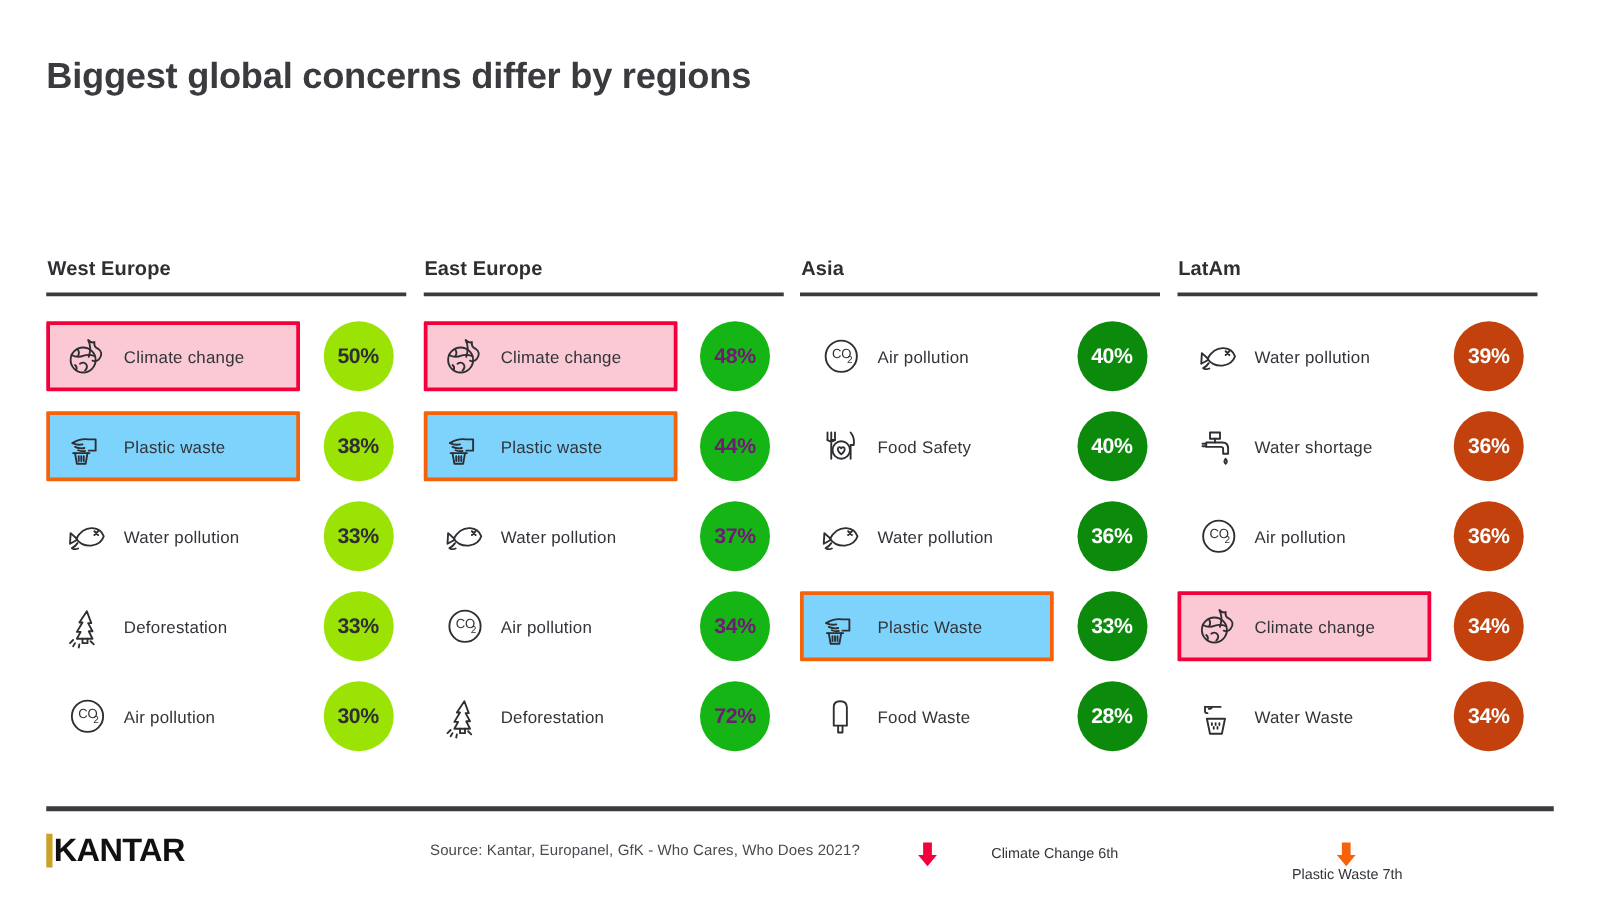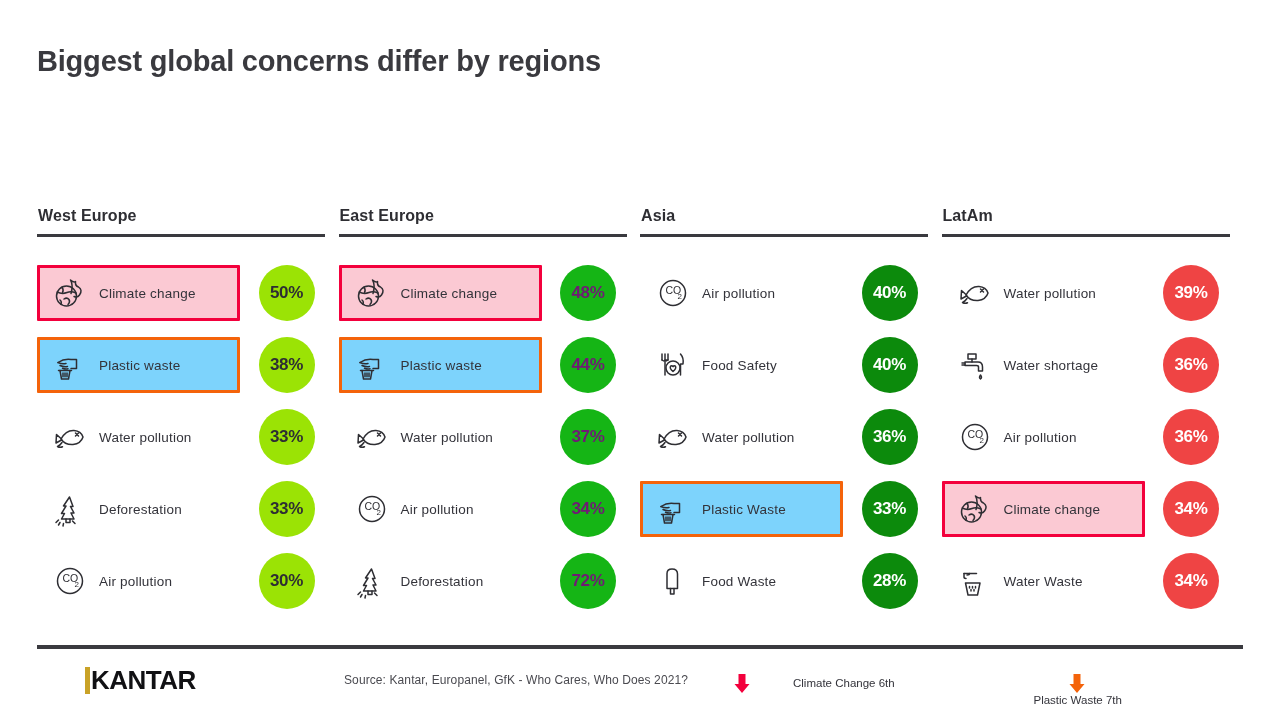--- a/index.html
+++ b/index.html
@@ -33,21 +33,21 @@
     letter-spacing:0.1px;
   }
   .col-rule{
     height:3px;background:#3a3a3f;
     width:288px;
     margin-bottom:20px;
   }
 
   .row{
     height:72px;
-    display:flex;align-items:center;
+    display:flex;align-items:flex-start;
     position:relative;
   }
   .row-label{
     display:flex;align-items:center;
     height:56px;
     width:203px;
     box-sizing:border-box;
     padding-left:10px;
     border:3px solid transparent;
     border-radius:1px;
@@ -77,37 +77,37 @@
   .bubble{
     width:56px;height:56px;border-radius:50%;
     display:flex;align-items:center;justify-content:center;
     font-size:17px;font-weight:bold;
     margin-left:auto;margin-right:24px;
     letter-spacing:-0.3px;
   }
   .col0 .bubble{background:#9BE305;color:#2e2e33;}
   .col1 .bubble{background:#15B515;color:#701a75;}
   .col2 .bubble{background:#0C8A0C;color:#ffffff;}
-  .col3 .bubble{background:#ef4444;color:#ffffff;}
+  .col3 .bubble{background:#c2410c;color:#ffffff;}
 
   .footnote{
     position:absolute;
     display:flex;align-items:center;
     font-size:11.5px;color:#33333a;
     white-space:nowrap;
   }
   .fn-arrow{width:20px;height:22px;flex:0 0 20px;margin-right:1px;}
 
   .bottom-rule{
     position:absolute;left:37px;top:645px;width:1206px;height:4px;
     background:#3a3a3f;
   }
   .kantar{
     position:absolute;left:37px;top:667px;
-    display:flex;align-items:center;margin-left:48px;
+    display:flex;align-items:center;
   }
   .kantar-bar{width:5px;height:27px;background:#c9a227;margin-right:1px;}
   .kantar-text{
     font-size:26px;font-weight:bold;color:#111114;
     letter-spacing:-0.5px;line-height:27px;
   }
   .source{
     position:absolute;left:344px;top:673px;
     font-size:12px;color:#4a4a50;
     letter-spacing:0.1px;

